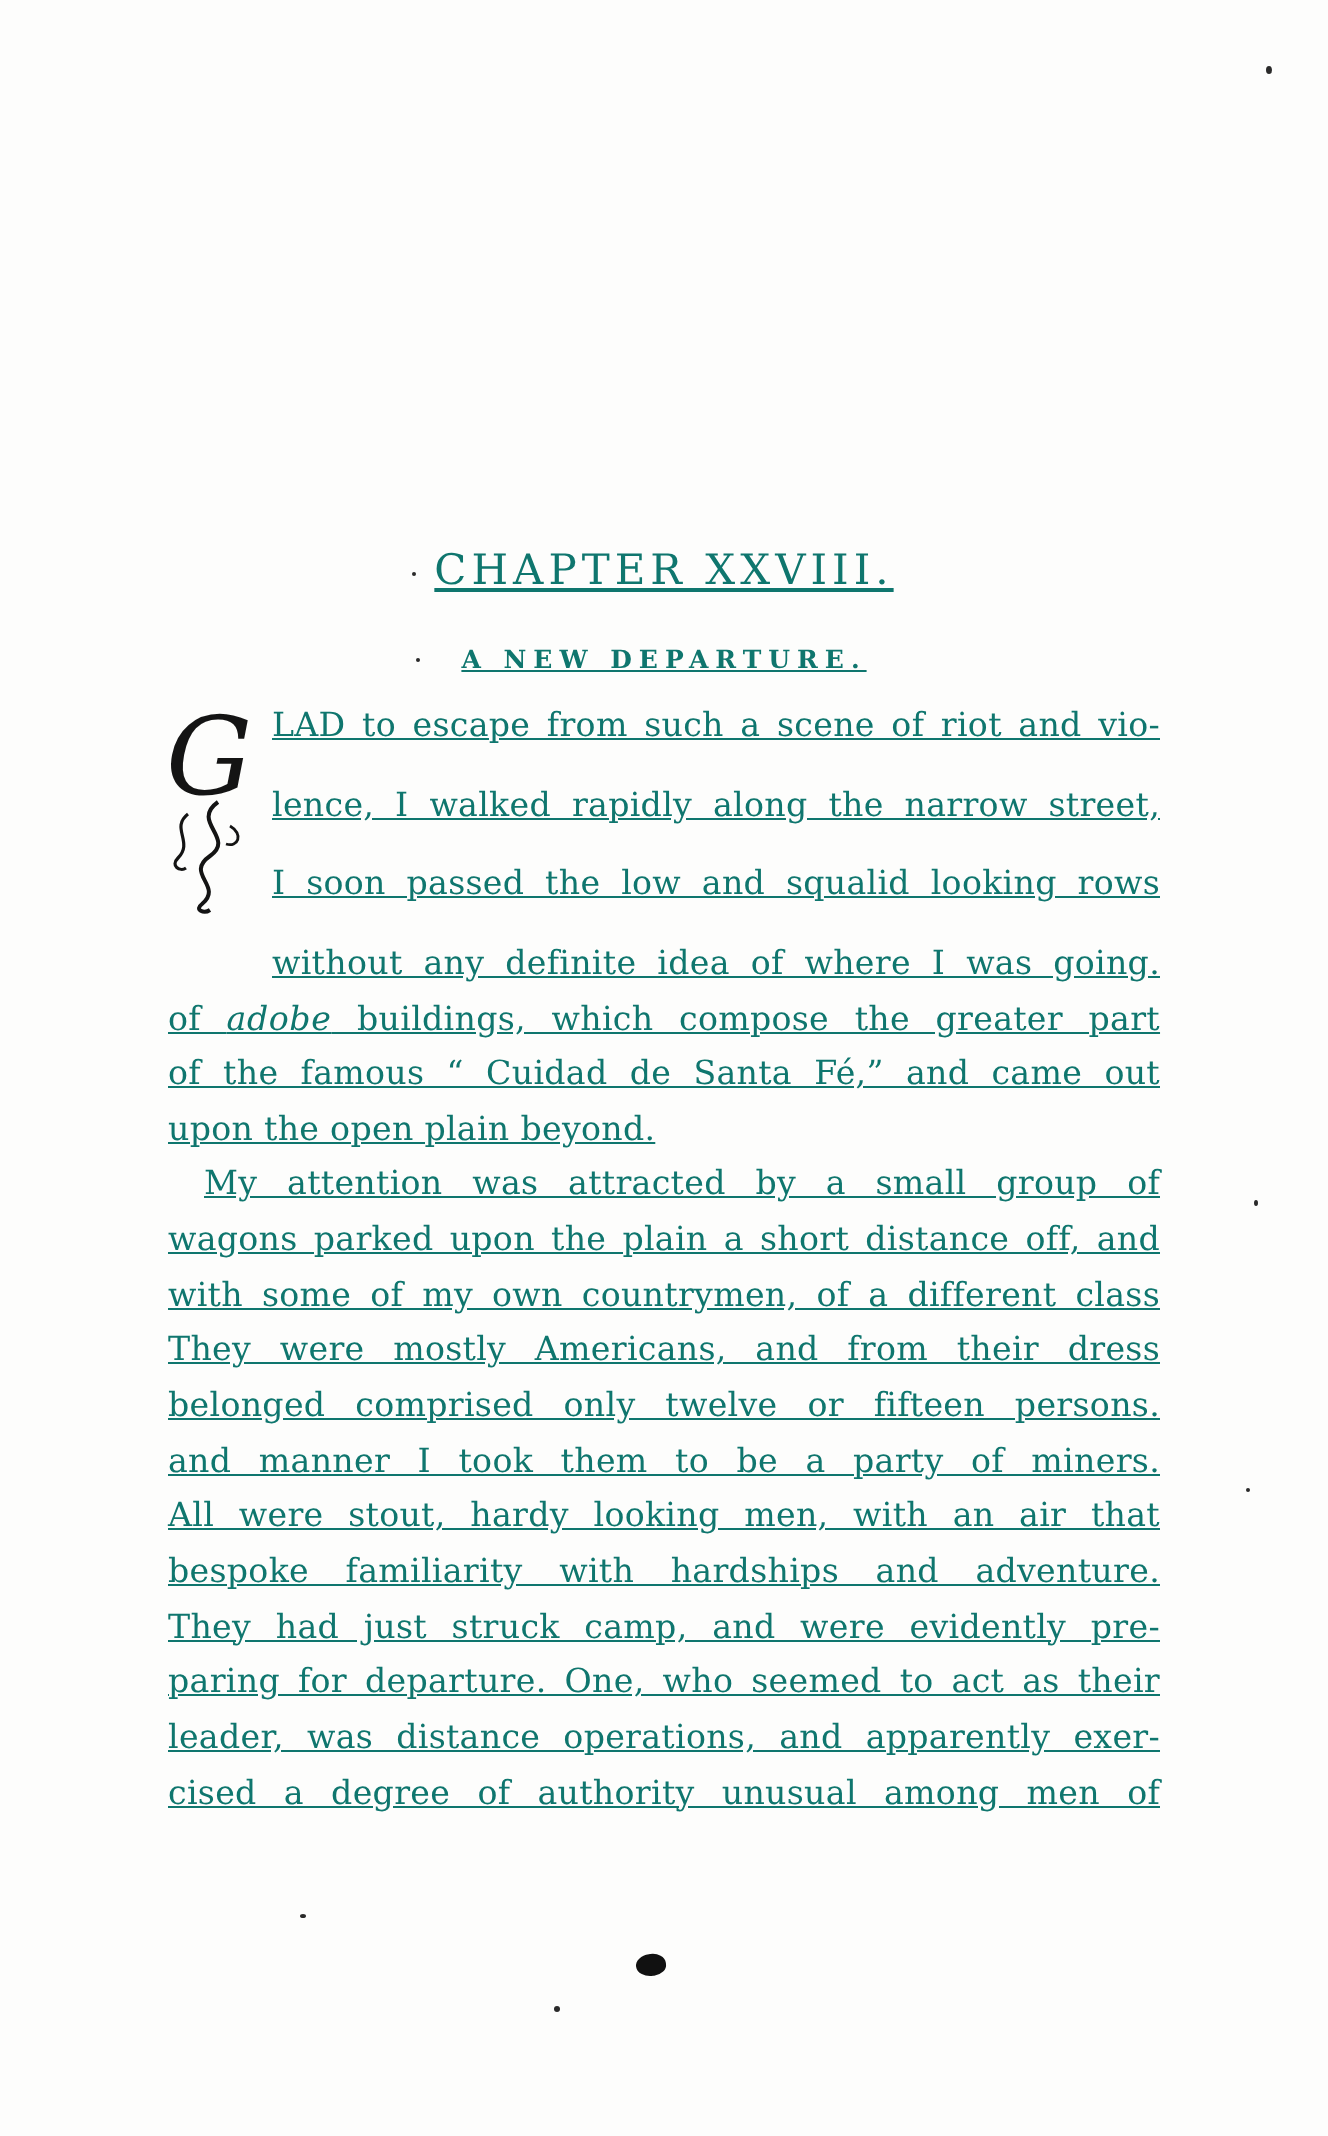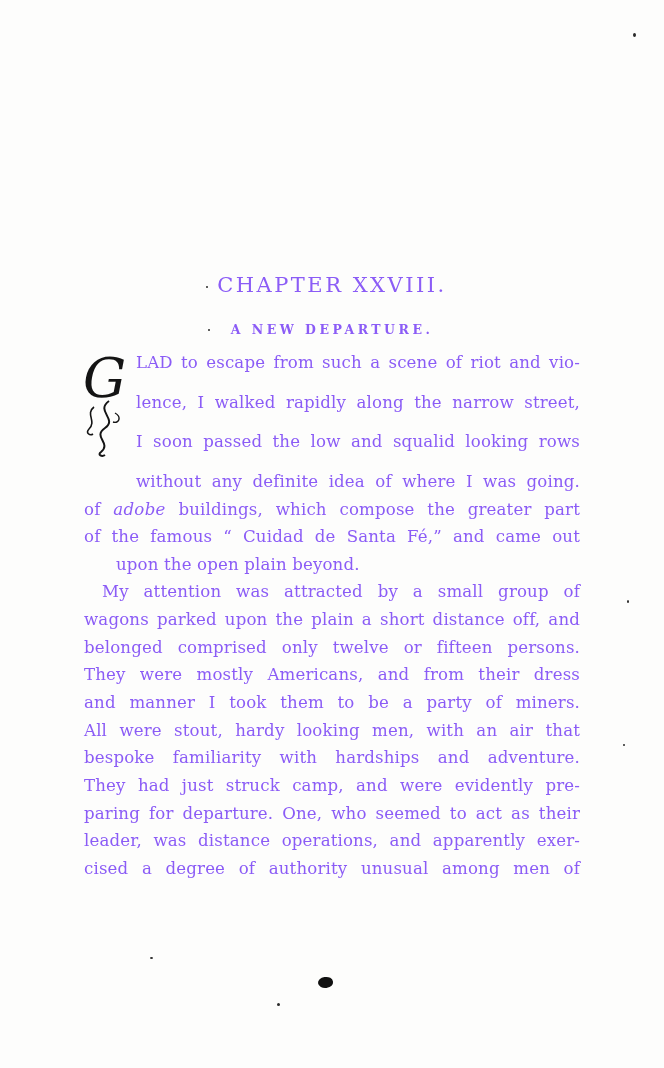--- a/index.html
+++ b/index.html
@@ -2,21 +2,22 @@
 <html><head>
 <meta charset="utf-8">
 <style>
   html,body{margin:0;padding:0;background:#e9e9e9;}
   .page{
     position:relative;
     width:664px;height:1068px;
     background:#fdfdfc;
     overflow:hidden;
     font-family:"DejaVu Serif","Liberation Serif",serif;
-    color:#8b5cf6;
+    color:#0f766e;
+    text-decoration:underline;
   }
   .chapter-heading{
     margin:0;
     padding-top:272px;
     text-align:center;
     font-size:21px;
     font-weight:normal;
     letter-spacing:2.5px;
     line-height:26px;
   }
@@ -36,21 +37,21 @@
     line-height:27.65px;
     letter-spacing:0.15px;
   }
   .para{position:relative;}
   .line{
     text-align:justify;
     text-align-last:justify;
     height:27.65px;
     white-space:nowrap;
   }
-  .line.no-just{text-align-last:left;margin-left:32px;}
+  .line.no-just{text-align-last:left;}
   .line.dc{padding-left:52px;margin-top:12px;}
   .line.indent{padding-left:18px;}
   .drop-cap{
     position:absolute;
     left:-2px;top:2px;
     width:52px;height:108px;
   }
   .ornament{
     position:absolute;
     left:318px;top:977px;
@@ -97,22 +98,23 @@
         <div class="line dc">lence, I walked rapidly along the narrow street,</div>
         <div class="line dc">I soon passed the low and squalid looking rows</div>
         <div class="line dc">without any definite idea of where I was going.</div>
         <div class="line">of <i>adobe</i> buildings, which compose the greater part</div>
         <div class="line">of the famous “ Cuidad de Santa Fé,” and came out</div>
         <div class="line no-just">upon the open plain beyond.</div>
       </div>
       <div class="para">
         <div class="line indent">My attention was attracted by a small group of</div>
         <div class="line">wagons parked upon the plain a short distance off, and</div>
+        <div class="line">with some of my own countrymen, of a different class</div>
+        <div class="line">They were mostly Americans, and from their dress</div>
         <div class="line">belonged comprised only twelve or fifteen persons.</div>
-        <div class="line">They were mostly Americans, and from their dress</div>
         <div class="line">and manner I took them to be a party of miners.</div>
         <div class="line">All were stout, hardy looking men, with an air that</div>
         <div class="line">bespoke familiarity with hardships and adventure.</div>
         <div class="line">They had just struck camp, and were evidently pre-</div>
         <div class="line">paring for departure.  One, who seemed to act as their</div>
         <div class="line">leader, was distance operations, and apparently exer-</div>
         <div class="line">cised a degree of authority unusual among men of</div>
       </div>
     </div>
 

